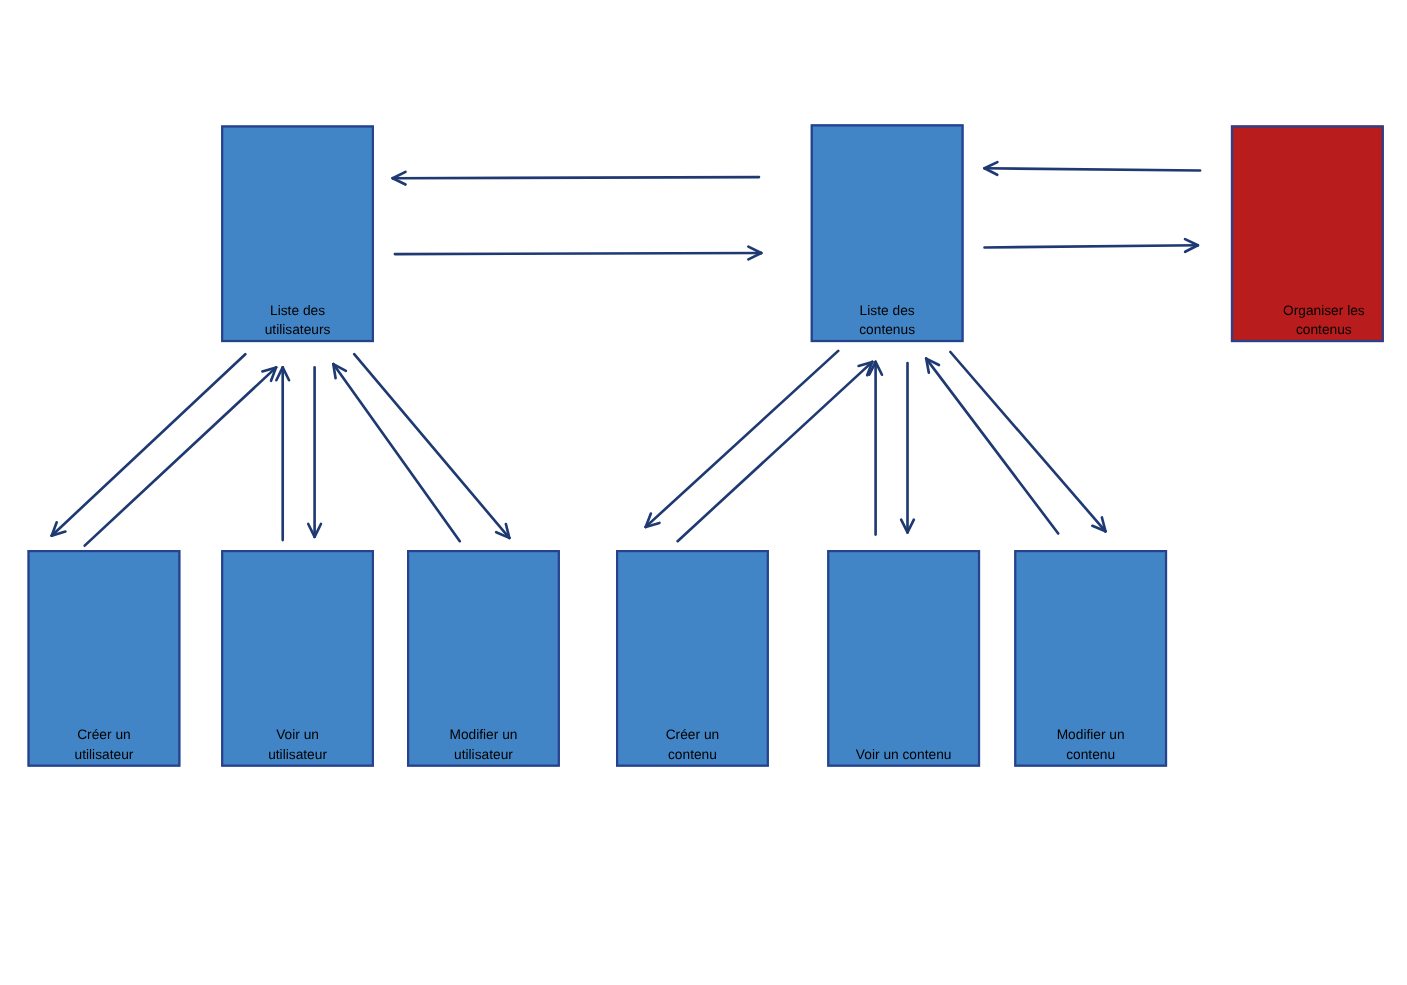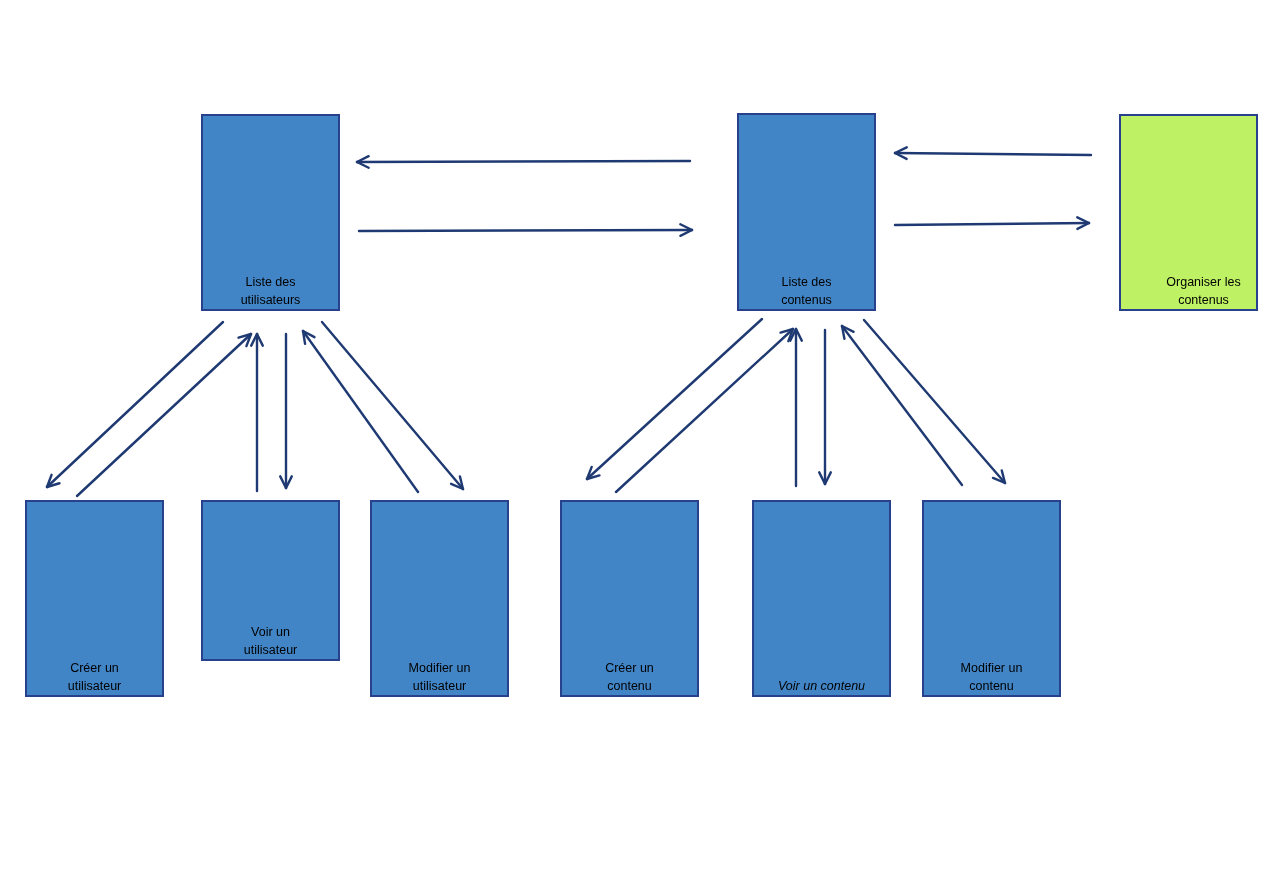--- a/index.html
+++ b/index.html
@@ -127,40 +127,40 @@
     </svg>
 
 <div class="node" style="left: 201px; top: 114px; width: 139px; height: 197px; background: rgb(66, 133, 198); border-color: rgb(39, 65, 140);">
       <span class="node-label" style="color: rgb(0, 0, 0);">Liste des
 utilisateurs</span>
     </div>
     <div class="node" style="left: 737px; top: 113px; width: 139px; height: 198px; background: rgb(66, 133, 198); border-color: rgb(39, 65, 140);">
       <span class="node-label" style="color: rgb(0, 0, 0);">Liste des
 contenus</span>
     </div>
-    <div class="node" style="left: 1119px; top: 114px; width: 139px; height: 197px; background: #bef264; border-color: rgb(39, 65, 140); padding-left: 30px;">
+    <div class="node" style="left: 1119px; top: 114px; width: 139px; height: 197px; background: #b91c1c; border-color: rgb(39, 65, 140); padding-left: 30px;">
       <span class="node-label" style="color: rgb(0, 0, 0);">Organiser les
 contenus</span>
     </div>
     <div class="node" style="left: 25px; top: 500px; width: 139px; height: 197px; background: rgb(66, 133, 198); border-color: rgb(39, 65, 140);">
       <span class="node-label" style="color: rgb(0, 0, 0);">Créer un
 utilisateur</span>
     </div>
-    <div class="node" style="left: 201px; top: 500px; width: 139px; height: 161px; background: rgb(66, 133, 198); border-color: rgb(39, 65, 140);">
+    <div class="node" style="left: 201px; top: 500px; width: 139px; height: 197px; background: rgb(66, 133, 198); border-color: rgb(39, 65, 140);">
       <span class="node-label" style="color: rgb(0, 0, 0);">Voir un
 utilisateur</span>
     </div>
     <div class="node" style="left: 370px; top: 500px; width: 139px; height: 197px; background: rgb(66, 133, 198); border-color: rgb(39, 65, 140);">
       <span class="node-label" style="color: rgb(0, 0, 0);">Modifier un
 utilisateur</span>
     </div>
     <div class="node" style="left: 560px; top: 500px; width: 139px; height: 197px; background: rgb(66, 133, 198); border-color: rgb(39, 65, 140);">
       <span class="node-label" style="color: rgb(0, 0, 0);">Créer un
 contenu</span>
     </div>
-    <div class="node" style="left: 752px; top: 500px; width: 139px; height: 197px; background: rgb(66, 133, 198); border-color: rgb(39, 65, 140); font-style: italic;">
+    <div class="node" style="left: 752px; top: 500px; width: 139px; height: 197px; background: rgb(66, 133, 198); border-color: rgb(39, 65, 140);">
       <span class="node-label" style="color: rgb(0, 0, 0);">Voir un contenu</span>
     </div>
     <div class="node" style="left: 922px; top: 500px; width: 139px; height: 197px; background: rgb(66, 133, 198); border-color: rgb(39, 65, 140);">
       <span class="node-label" style="color: rgb(0, 0, 0);">Modifier un
 contenu</span>
     </div>
   </div>
 
 </body></html>

